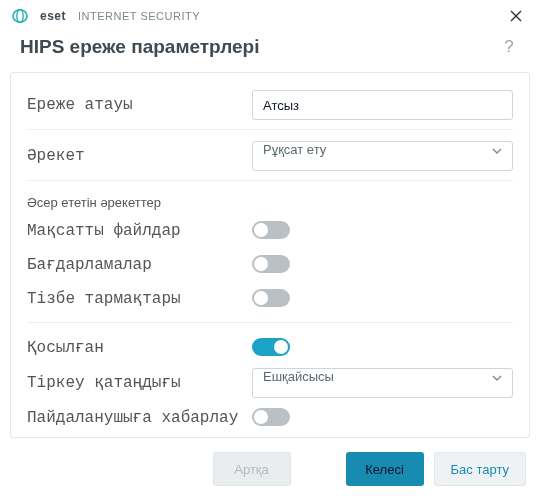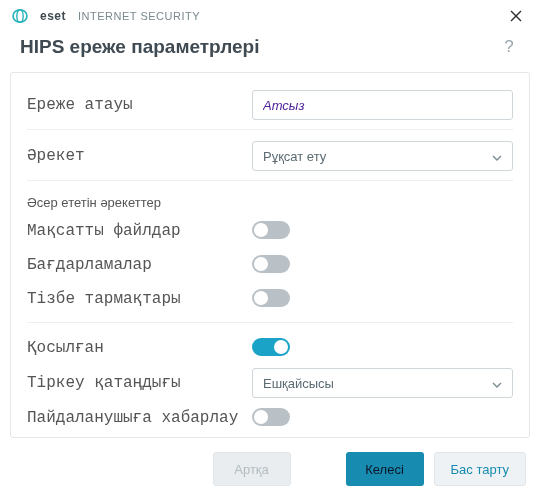--- a/index.html
+++ b/index.html
@@ -109,33 +109,31 @@
     border-top: 1px solid #eceff1;
     margin: 6px 0 8px 0;
   }
   input[type="text"].textfield {
     width: 100%;
     height: 30px;
     border: 1px solid #cfd6da;
     border-radius: 3px;
     padding: 0 10px;
     font-size: 13px;
-    color: #4c1d95;
+    color: #0f172a;
     background:#fff;
-    font-style:italic;
   }
   .select {
     position: relative;
     width: 100%;
     height: 30px;
     border: 1px solid #cfd6da;
     border-radius: 3px;
     background: #fff;
     display: flex;
-    align-items: center;
     padding: 0 10px;
     color: #5a6a72;
     cursor: pointer;
   }
   .select .chev {
     margin-left: auto;
     color: #7c8a92;
   }
   .toggle {
     width: 38px;

